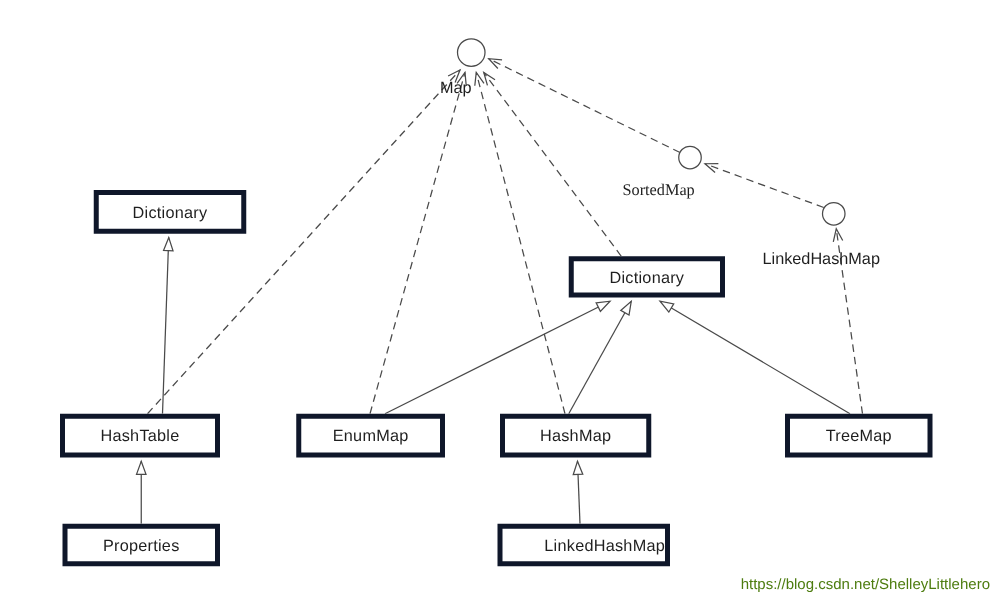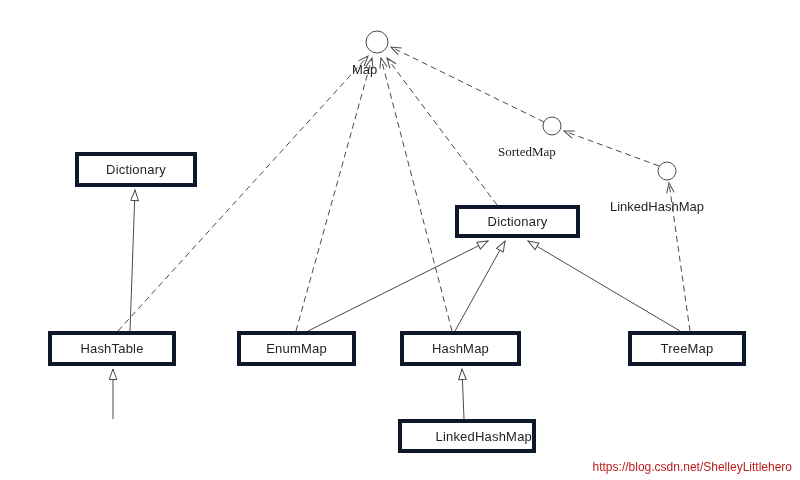--- a/index.html
+++ b/index.html
@@ -26,21 +26,21 @@
   }
   .iface-label {
     position: absolute;
     font-size: 13px;
   }
   .watermark {
     position: absolute;
     right: 8px;
     bottom: 6px;
     font-size: 12px;
-    color: #b91c1c;
+    color: #4d7c0f;
   }
   line.edge { stroke: #4a4a4a; stroke-width: 1; }
   line.realization { stroke-dasharray: 6 4; }
 </style>
 </head>
 <body>
 
 <div class="canvas">
 
   <svg class="layer" width="800" height="480" viewBox="0 0 800 480">
@@ -89,18 +89,21 @@
   </div>
   <div class="uml-box" style="left:48px;top:331px;width:128px;height:35px;">
     <span>HashTable</span>
   </div>
   <div class="uml-box" style="left:400px;top:331px;width:121px;height:35px;text-align:center;">
     <span>HashMap</span>
   </div>
   <div class="uml-box" style="left:628px;top:331px;width:118px;height:35px;">
     <span>TreeMap</span>
   </div>
+  <div class="uml-box" style="left:50px;top:419px;width:126px;height:34px;">
+    <span>Properties</span>
+  </div>
   <div class="uml-box" style="left:398px;top:419px;width:138px;height:34px;justify-content:flex-end;">
     <span>LinkedHashMap</span>
   </div>
 
   <div class="watermark">https://blog.csdn.net/ShelleyLittlehero</div>
 </div>
 
 </body></html>

